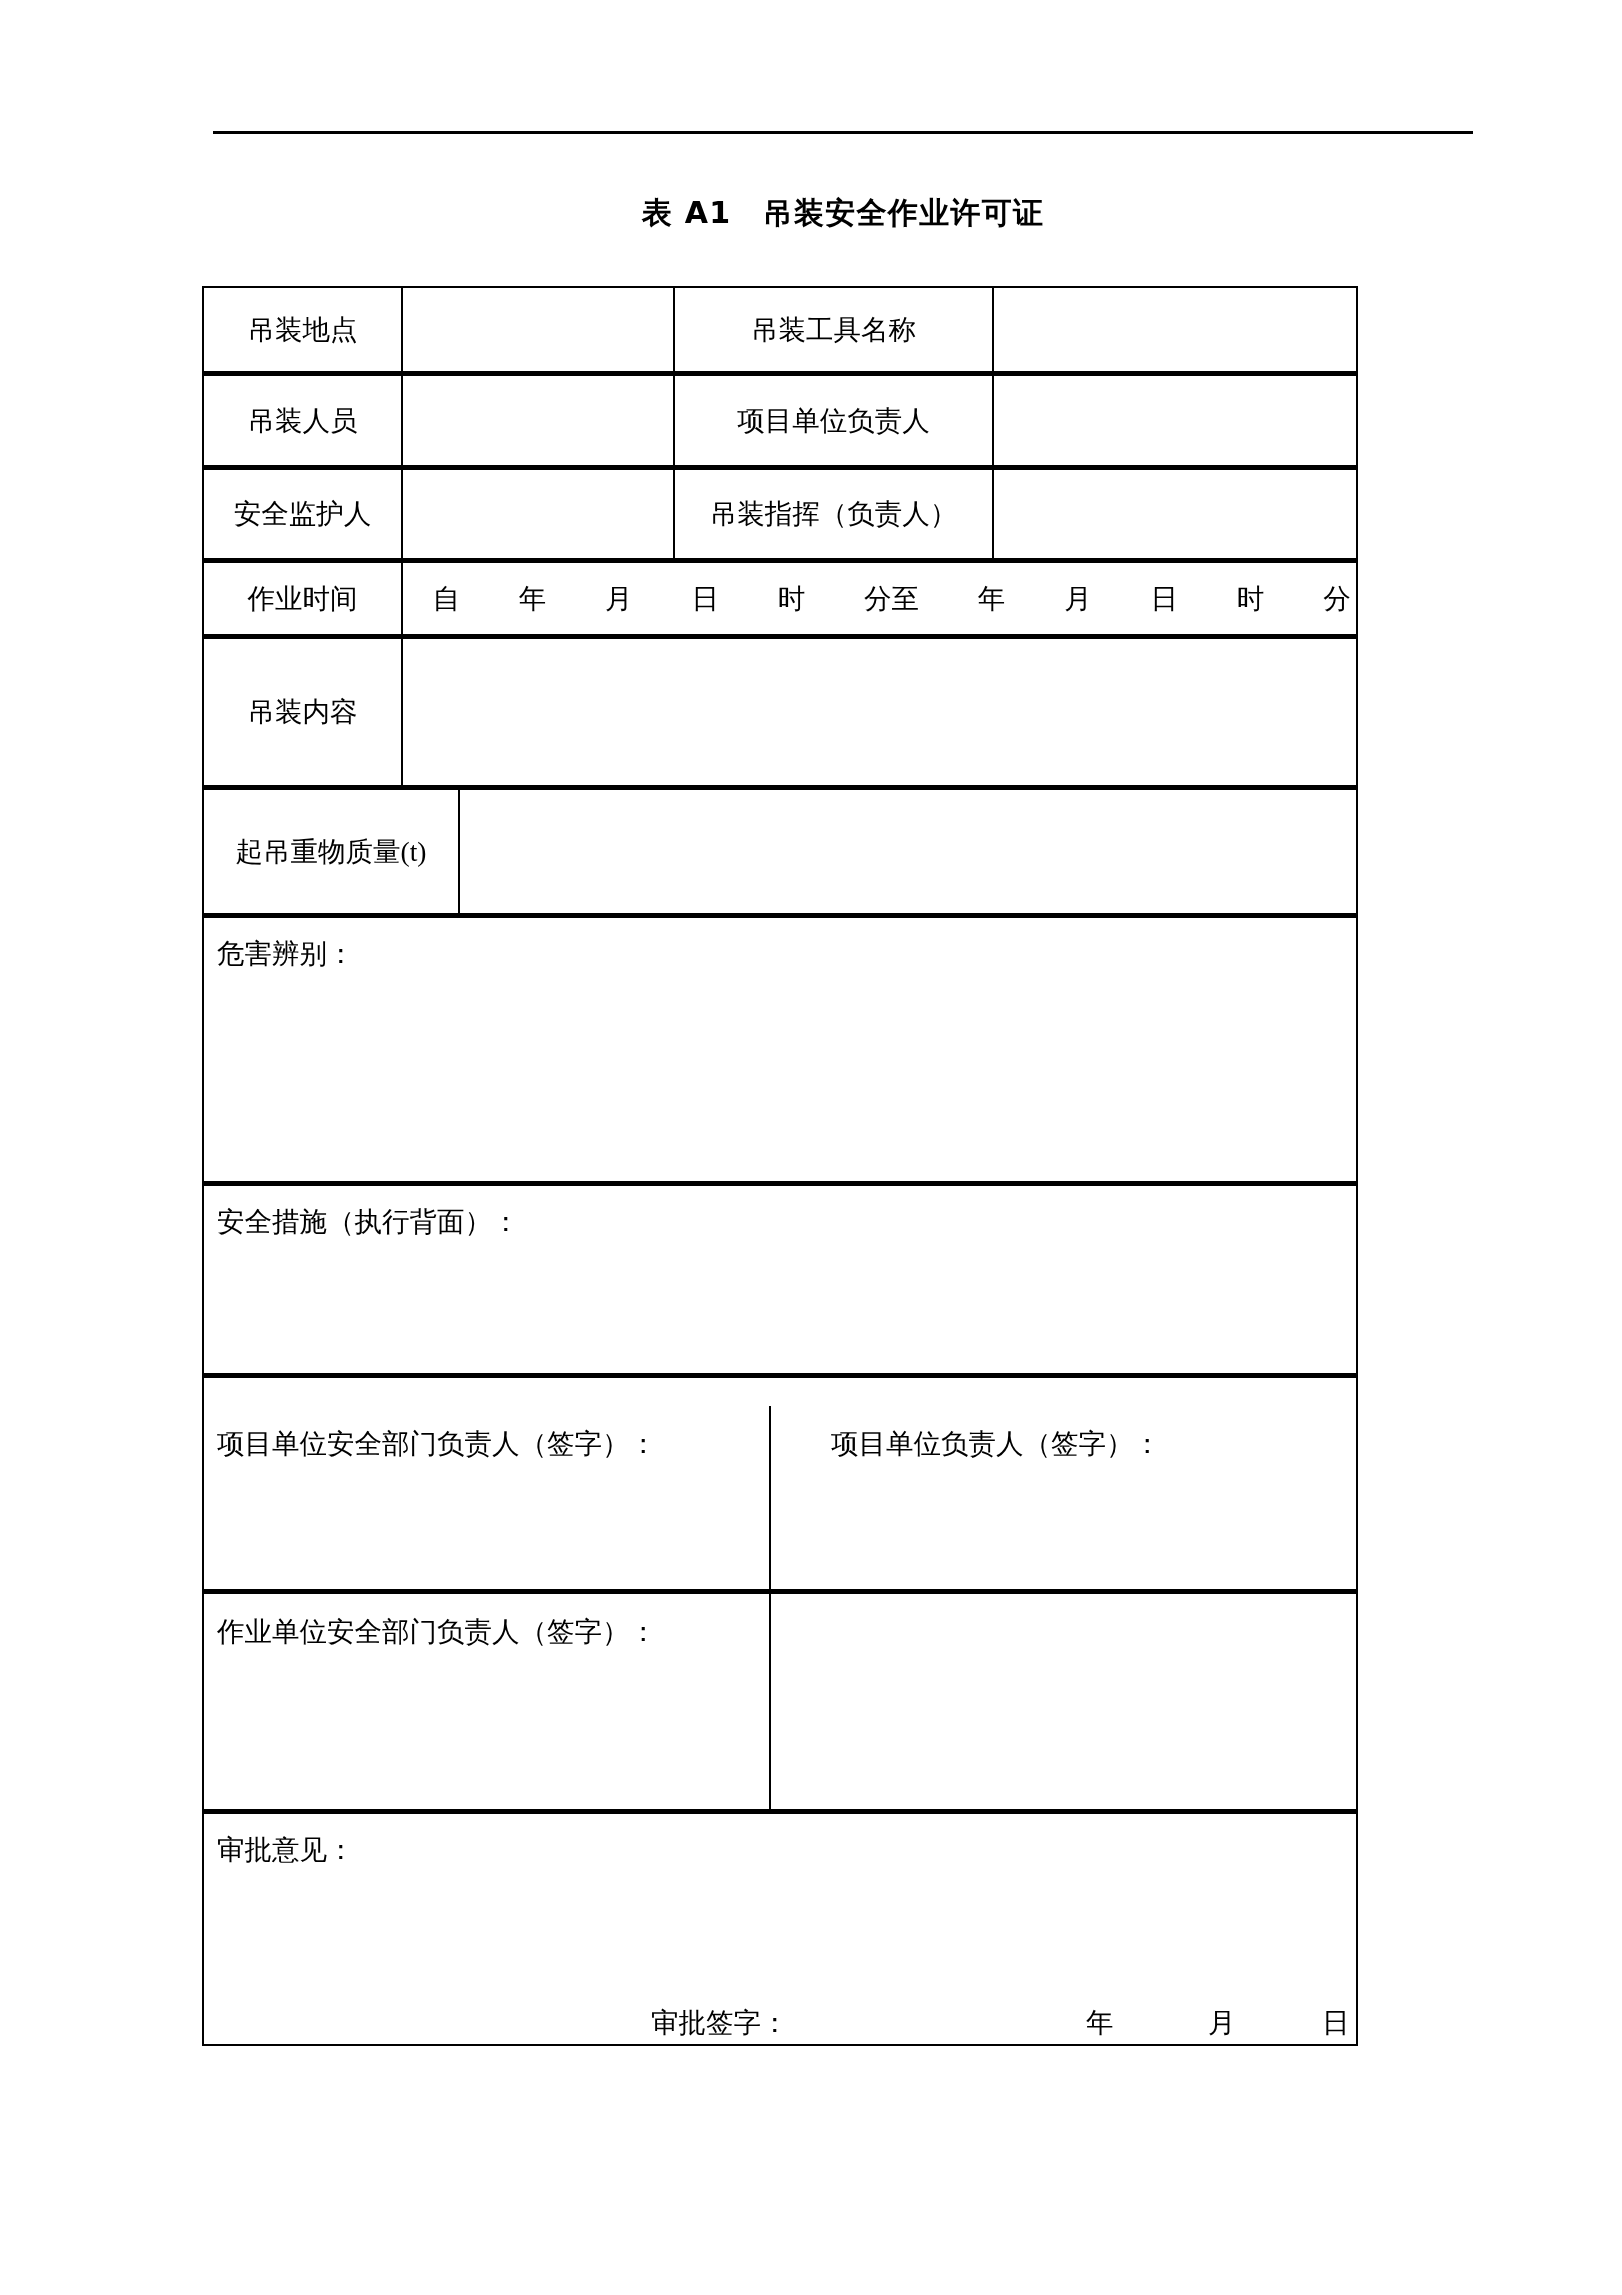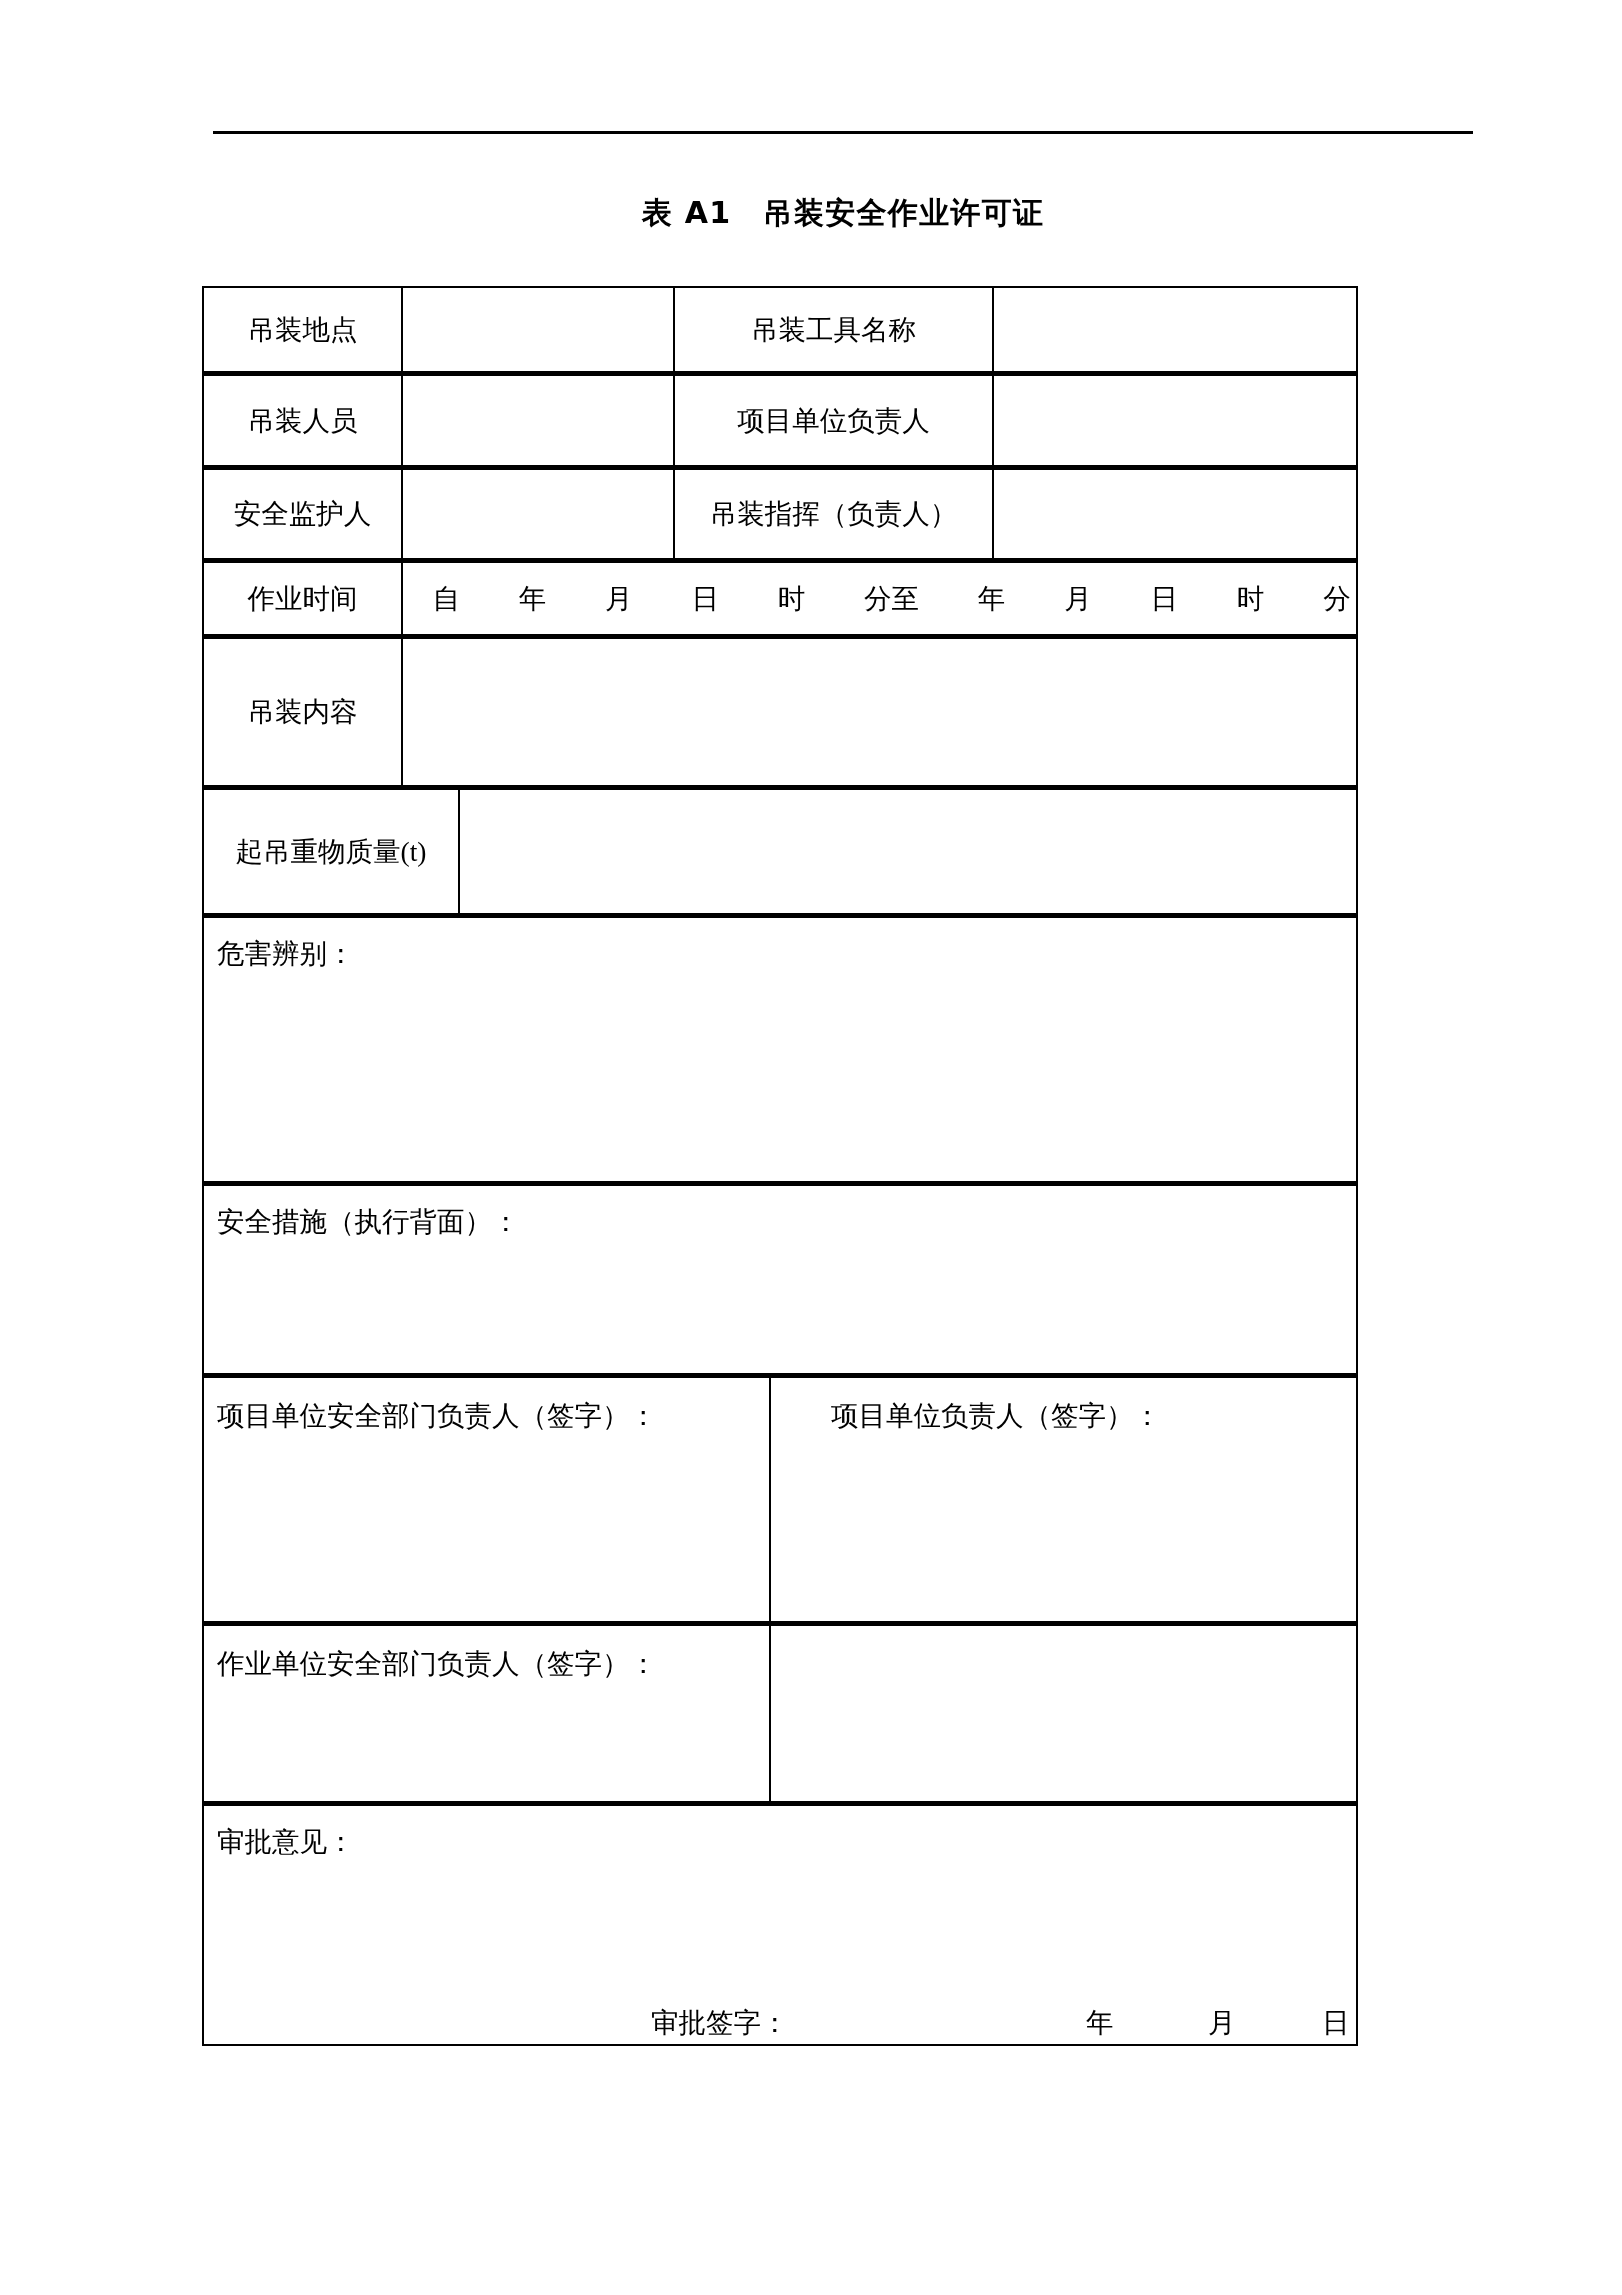--- a/index.html
+++ b/index.html
@@ -87,22 +87,22 @@
   .w-sign   { width: 567px; }   
 
   .h1  { height: 88px; }
   .h2  { height: 94px; }
   .h3  { height: 93px; justify-content: center; }
   .h4  { height: 76px; }
   .h5  { height: 151px; }
   .h6  { height: 128px; }
   .h7  { height: 268px; }
   .h8  { height: 192px; }
-  .h9  { height: 248px; }
-  .h10 { height: 180px; }
+  .h9  { height: 188px; margin-top: 28px; }
+  .h10 { height: 220px; }
 
   
   .time-strip {
     display: flex;
     align-items: center;
     justify-content: space-between;
     padding: 0 5.2px 0 29.4px;
   }
   .time-strip span { white-space: nowrap; }
 

